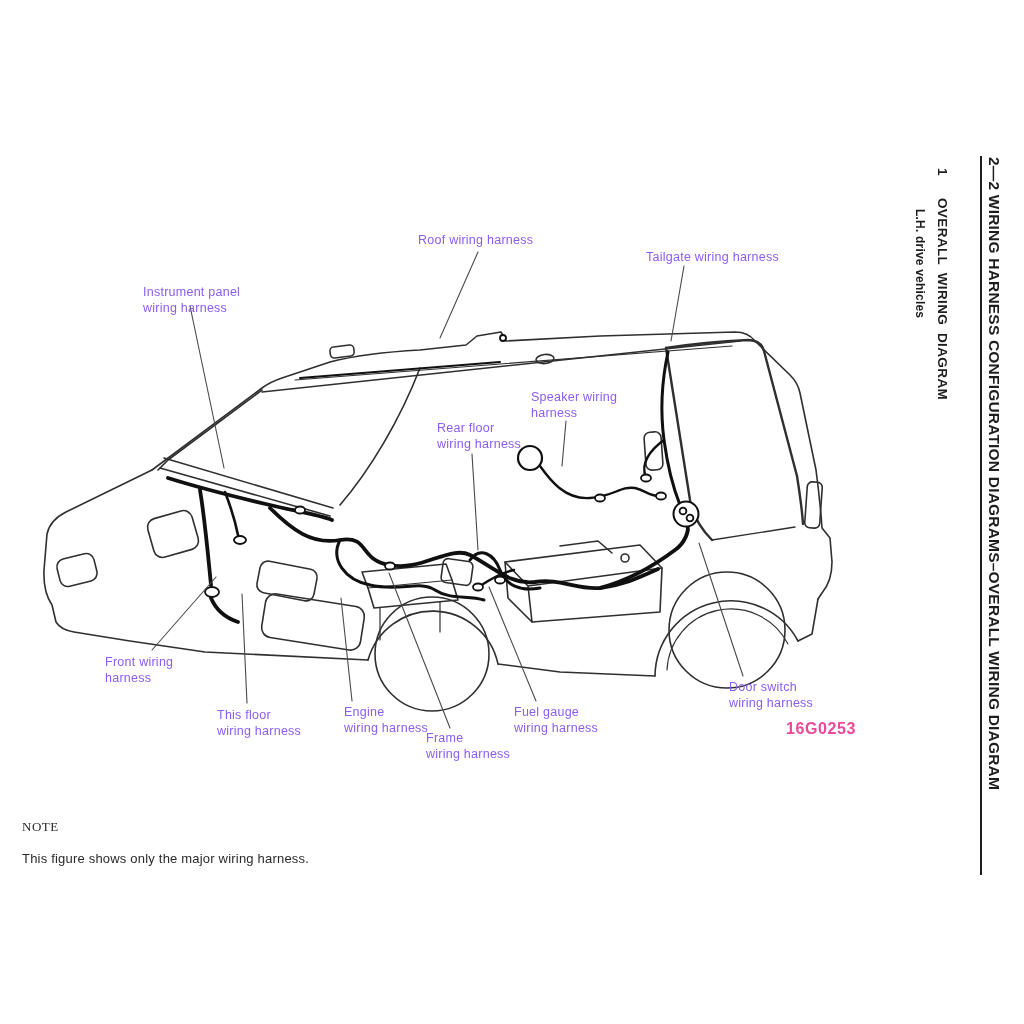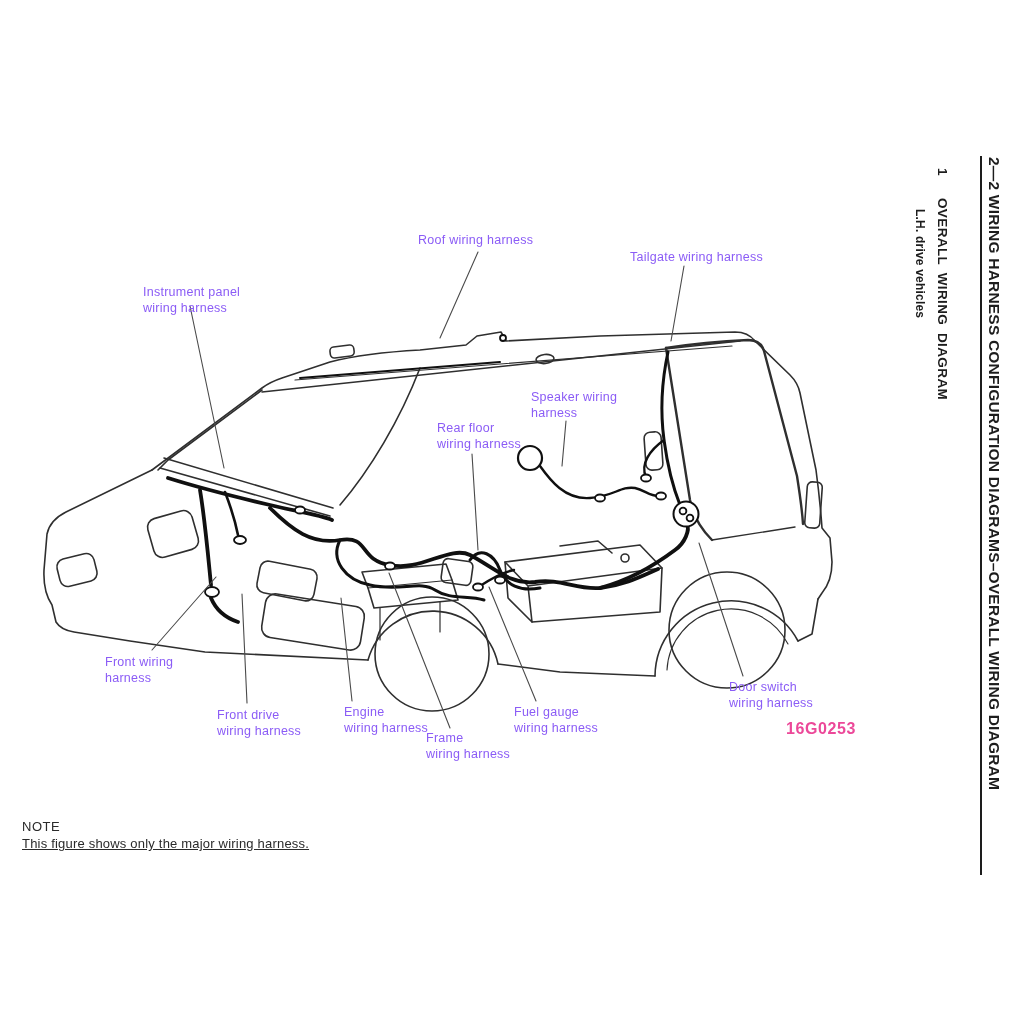--- a/index.html
+++ b/index.html
@@ -13,22 +13,22 @@
   .lbl{
     position:absolute;font-size:12.5px;line-height:16px;color:#8b5cf6;
     letter-spacing:.25px;white-space:nowrap;
   }
   .lbl span{display:block;}
   .code{
     position:absolute;font-size:16px;font-weight:700;color:#ec4899;
     letter-spacing:.6px;
   }
   .note{position:absolute;left:22px;top:819px;font-size:13px;color:#2a2a2a;}
-  .note .t{display:block;letter-spacing:.5px;}
-  .note .b{display:block;margin-top:2px;letter-spacing:.2px;text-decoration:underline;}
+  .note .t{display:block;letter-spacing:.5px;font-family:Liberation Serif, serif;}
+  .note .b{display:block;margin-top:16px;letter-spacing:.2px;}
   
   .rot{
     position:absolute;transform:rotate(90deg);transform-origin:0 0;
     white-space:nowrap;color:#1d1d1d;
   }
   .hdr-title{
     left:1004px;top:157px;width:700px;font-size:15.5px;line-height:19px;
     font-weight:700;letter-spacing:.2px;
   }
   .hdr-sec{
@@ -157,41 +157,41 @@
       <path d="M352,701 L341,598"></path>
       <path d="M450,728 L389,573"></path>
       <path d="M536,701 L489,587"></path>
       <path d="M743,676 L699,543"></path>
     </g>
   </svg>
 
   <div class="lbl" style="left:418px;top:232px">
     <span>Roof wiring harness</span>
   </div>
-  <div class="lbl" style="left:630px;top:249px">
+  <div class="lbl" style="left:646px;top:249px">
     <span>Tailgate wiring harness</span>
   </div>
   <div class="lbl" style="left:143px;top:284px">
     <span>Instrument panel</span>
     <span>wiring harness</span>
   </div>
   <div class="lbl" style="left:531px;top:389px">
     <span>Speaker wiring</span>
     <span>harness</span>
   </div>
   <div class="lbl" style="left:437px;top:420px">
     <span>Rear floor</span>
     <span>wiring harness</span>
   </div>
   <div class="lbl" style="left:105px;top:654px">
     <span>Front wiring</span>
     <span>harness</span>
   </div>
   <div class="lbl" style="left:217px;top:707px">
-    <span>Front drive</span>
+    <span>This floor</span>
     <span>wiring harness</span>
   </div>
   <div class="lbl" style="left:344px;top:704px">
     <span>Engine</span>
     <span>wiring harness</span>
   </div>
   <div class="lbl" style="left:426px;top:730px">
     <span>Frame</span>
     <span>wiring harness</span>
   </div>

